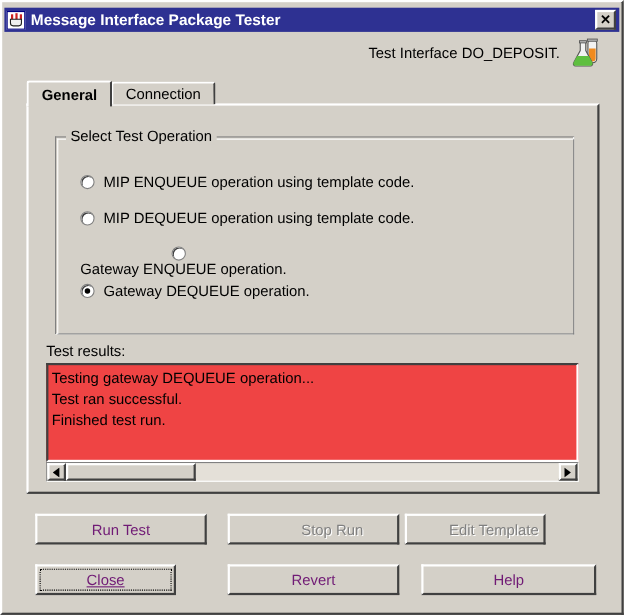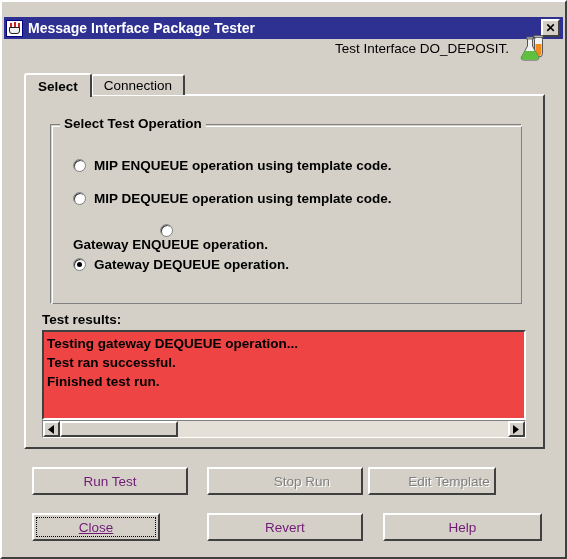--- a/index.html
+++ b/index.html
@@ -26,21 +26,21 @@
     background: #d4d0c8;
     border-top: 2px solid #ffffff;
     border-left: 2px solid #ffffff;
     border-right: 2px solid #404040;
     border-bottom: 2px solid #404040;
   }
 
   
   #titlebar {
     position: absolute;
-    left: 2px; top: 15px;
+    left: 2px; top: 5px;
     width: 559px;
     height: 22px;
     background: #2e3192;
     display: flex;
     align-items: center;
   }
   #title-icon {
     width: 17px; height: 17px;
     margin-left: 2px;
     flex: 0 0 auto;
@@ -157,21 +157,20 @@
     top: 92px;
     width: 521px;
     height: 355px;
     box-sizing: border-box;
     background: #d4d0c8;
     border-top: 2px solid #ffffff;
     border-left: 2px solid #ffffff;
     border-right: 2px solid #404040;
     border-bottom: 2px solid #404040;
     z-index: 1;
-    font-weight: bold;
   }
 
   
   #groupbox {
     position: absolute;
     left: 24px;
     top: 28px;
     width: 472px;
     height: 180px;
     box-sizing: border-box;
@@ -352,21 +351,21 @@
 
         <path d="M10.5 5 h5 v8 l6 11 a2 2 0 0 1 -1.8 3 H6.3 a2 2 0 0 1 -1.8 -3 l6 -11 z" fill="#f2f2f2" stroke="#555555" stroke-width="1"></path>
         <path d="M7.7 18 h10.6 l3.2 5.8 a2 2 0 0 1 -1.8 3 H6.3 a2 2 0 0 1 -1.8 -3 z" fill="#5fbf3f"></path>
         <rect x="9.8" y="4" width="6.4" height="2" fill="#b8b8b8" stroke="#555555" stroke-width="0.8"></rect>
       </svg>
     </div>
   </div>
 
   <div id="tabstrip">
     <div class="tab active">
-      <span>Select</span>
+      <span>General</span>
     </div>
     <div class="tab inactive">
       <span>Connection</span>
     </div>
   </div>
 
   <div id="tabpanel">
 
     <div id="groupbox">
       <div id="groupbox-inner"></div>

